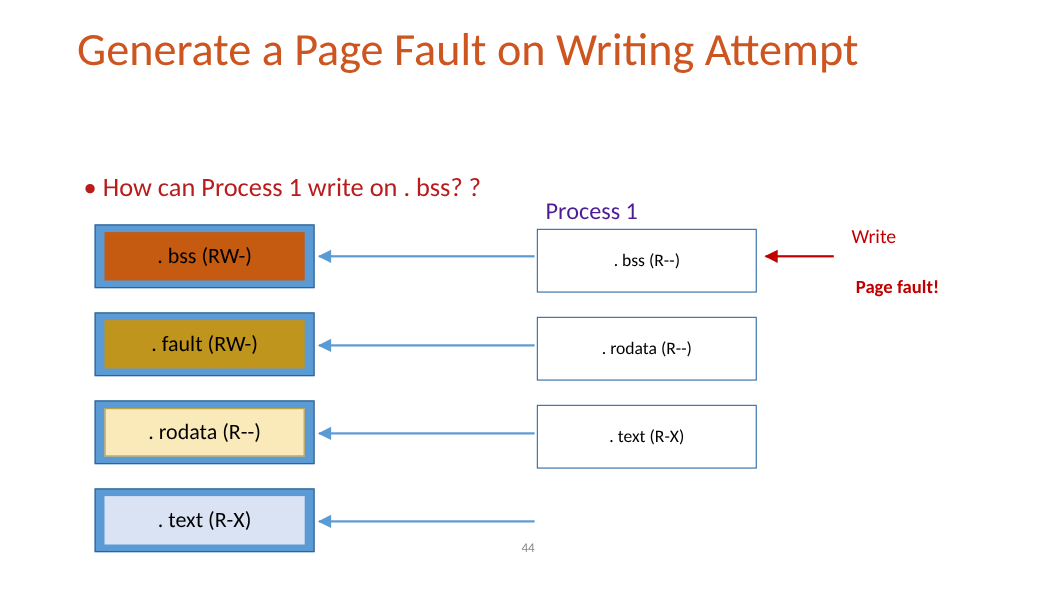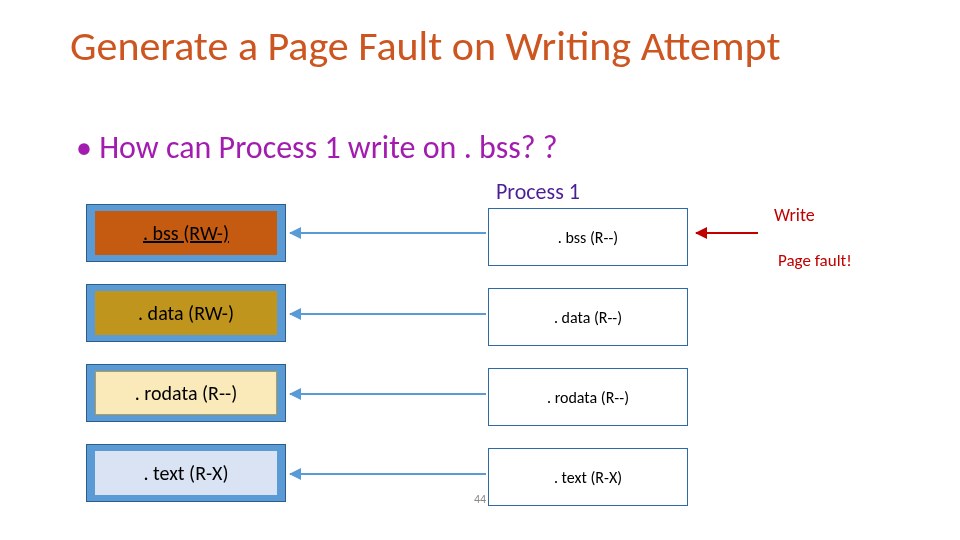--- a/index.html
+++ b/index.html
@@ -16,23 +16,23 @@
     left: 70px;
     top: 22px;
     font-size: 42px;
     font-weight: 400;
     color: #cc5520;
     line-height: 1.12;
   }
   .bullet {
     position: absolute;
     left: 76px;
-    top: 128px;
-    font-size: 32px;
-    color: #a21caf;
+    top: 156px;
+    font-size: 24px;
+    color: #b91c1c;
   }
   .proc-label {
     position: absolute;
     left: 496px;
     top: 178px;
     font-size: 22px;
     color: #4c1d95;
   }
   .left-col {
     position: absolute;
@@ -60,21 +60,21 @@
     top: 6px;
     right: 8px;
     bottom: 6px;
     display: flex;
     align-items: center;
     justify-content: center;
     font-size: 20px;
     color: #000;
     border: none;
   }
-  .cell-outer.bss .cell-inner   { background: #c55a11; text-decoration: underline; }
+  .cell-outer.bss .cell-inner   { background: #c55a11; }
   .cell-outer.data .cell-inner  { background: #c0951e; }
   .cell-outer.rodata .cell-inner{ background: #fae9b9; border: 1px solid #b89c4a; }
   .cell-outer.text .cell-inner  { background: #dae3f3; }
 
   .right-col .cell-outer {
     background: #ffffff;
     border: 1.5px solid #2e6aa6;
   }
   .right-col .cell-inner {
     background: transparent !important;
@@ -126,21 +126,21 @@
     left: 774px;
     top: 204px;
     font-size: 18px;
     color: #c00000;
   }
   .fault-label {
     position: absolute;
     left: 778px;
     top: 250px;
     font-size: 17px;
-    font-weight: 400;
+    font-weight: 700;
     color: #c00000;
   }
   .page-num {
     position: absolute;
     left: 474px;
     top: 492px;
     font-size: 12px;
     color: #888;
   }
 </style>
@@ -149,36 +149,33 @@
 
 <div class="title">Generate a Page Fault on Writing Attempt</div>
 <div class="bullet">• How can Process 1 write on . bss? ?</div>
 <div class="proc-label">Process 1</div>
 
 <div class="left-col">
   <div class="cell-outer bss">
     <div class="cell-inner">. bss (RW-)</div>
   </div>
   <div class="cell-outer data">
-    <div class="cell-inner">. data (RW-)</div>
+    <div class="cell-inner">. fault (RW-)</div>
   </div>
   <div class="cell-outer rodata">
     <div class="cell-inner">. rodata (R--)</div>
   </div>
   <div class="cell-outer text">
     <div class="cell-inner">. text (R-X)</div>
   </div>
 </div>
 
 <div class="right-col">
   <div class="cell-outer">
     <div class="cell-inner">. bss (R--)</div>
-  </div>
-  <div class="cell-outer">
-    <div class="cell-inner">. data (R--)</div>
   </div>
   <div class="cell-outer">
     <div class="cell-inner">. rodata (R--)</div>
   </div>
   <div class="cell-outer">
     <div class="cell-inner">. text (R-X)</div>
   </div>
 </div>
 
 <div class="arrow a1"></div>

